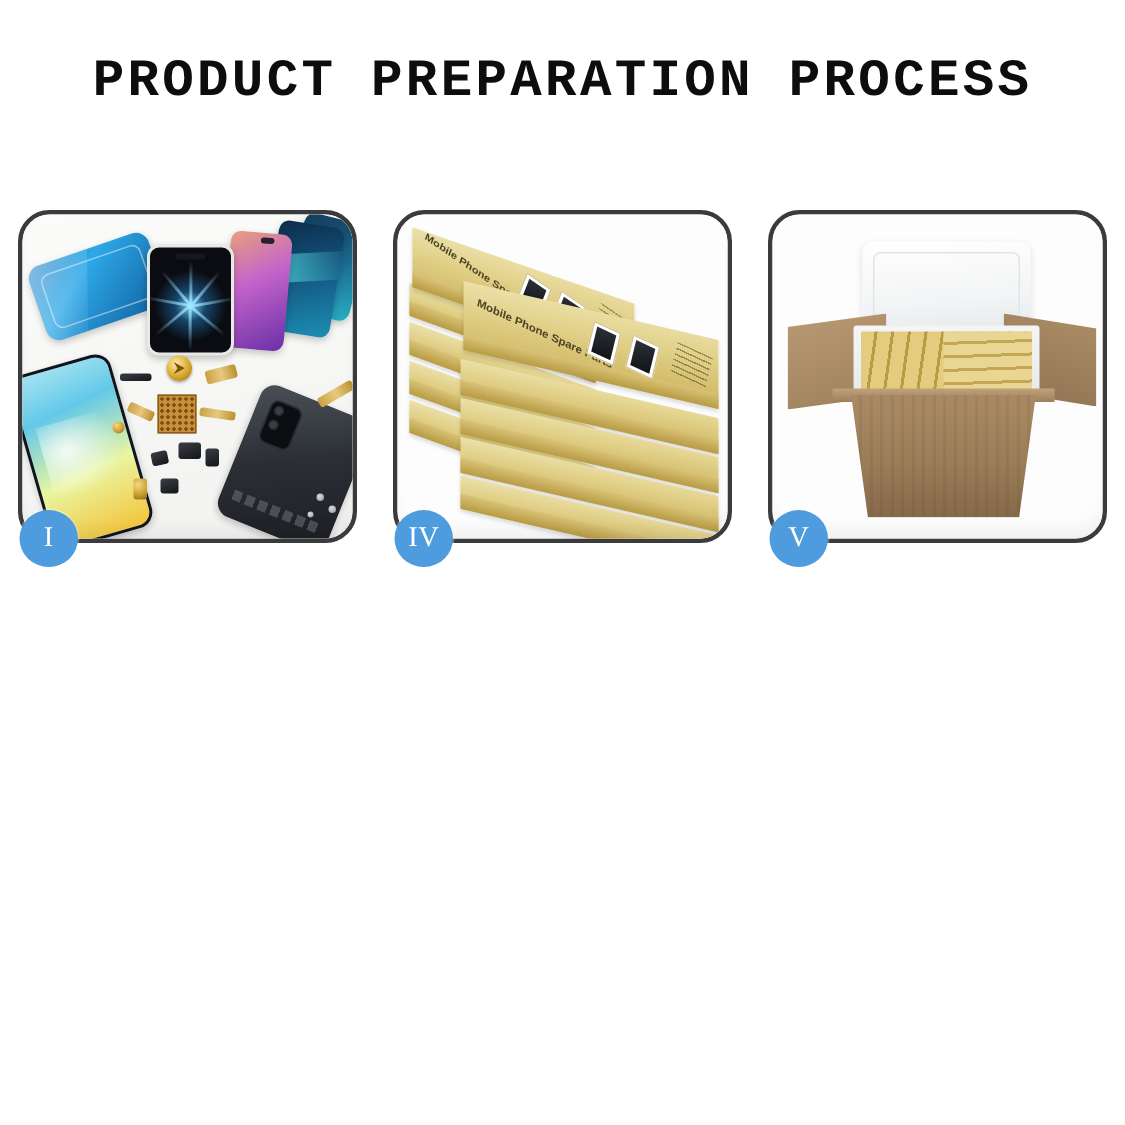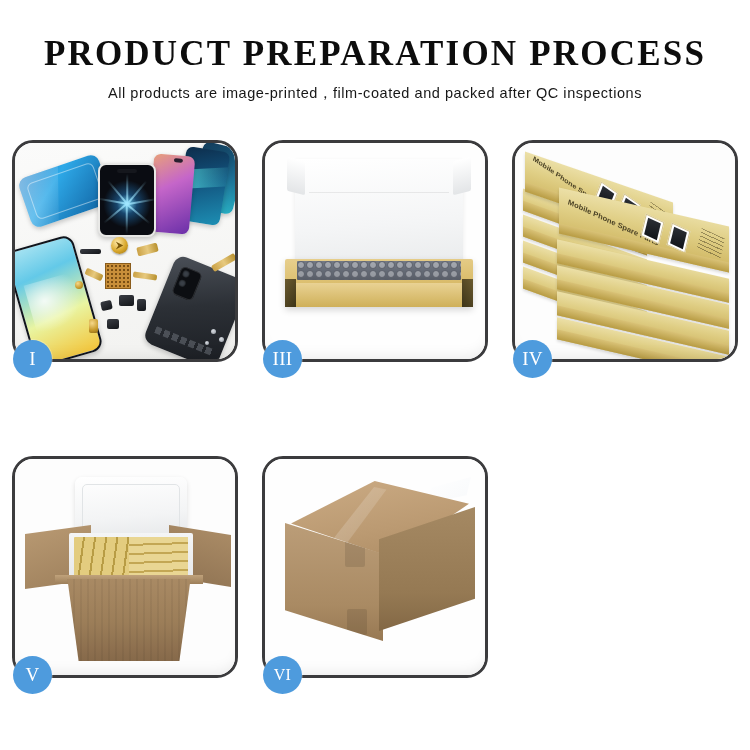--- a/index.html
+++ b/index.html
@@ -14,21 +14,21 @@
 
   
   .header { width: 750px; padding-top: 36px; text-align: center; }
   .title {
     font-size: 35px;
     font-weight: 700;
     letter-spacing: 2.2px;
     color: #0d0d0d;
     line-height: 1.05;
     white-space: nowrap;
-    font-family: Liberation Serif, serif;
+    font-family: Liberation Mono, monospace;
   }
   .subtitle {
     margin-top: 11px;
     font-size: 14.5px;
     font-weight: 400;
     letter-spacing: 0.55px;
     color: #171717;
     white-space: nowrap;
     font-family: "Liberation Sans", sans-serif;
   }
@@ -431,21 +431,20 @@
     position:absolute; right:4px; top:-4px; width:44px; height:26px;
     background:linear-gradient(150deg,rgba(255,255,255,.85),rgba(235,240,245,.35));
     clip-path: polygon(10% 40%, 100% 0, 90% 70%, 0 100%);
   }
 </style>
 </head>
 <body>
 
 <div class="header">
   <div class="title">PRODUCT PREPARATION PROCESS</div>
-  <div class="subtitle">All products are image-printed，film-coated and packed after QC inspections</div>
 </div>
 
 <div class="grid">
 
   <div class="panel">
     <div class="panel-inner p1">
 
       <div class="ph ph-blue"></div>
 
       <div class="ph ph-top"></div>
@@ -491,36 +490,20 @@
       <div class="part dark" style="left:92px;top:176px;width:12px;height:10px"></div>
       <div class="part screw" style="left:196px;top:186px;width:5px;height:5px"></div>
       <div class="part screw" style="left:204px;top:194px;width:5px;height:5px"></div>
       <div class="part screw" style="left:190px;top:198px;width:4px;height:4px"></div>
       <div class="part flex" style="left:196px;top:116px;width:26px;height:7px;transform:rotate(-30deg)"></div>
     </div>
     <div class="badge">I</div>
   </div>
 
 
-  <div class="panel">
-    <div class="panel-inner p3">
-      <div class="lid">
-        <div class="flap-l"></div>
-        <div class="flap-r"></div>
-        <div class="crease"></div>
-      </div>
-      <div class="tray">
-        <div class="inner"></div>
-        <div class="cornL"></div>
-        <div class="cornR"></div>
-        <div class="face"></div>
-      </div>
-    </div>
-    <div class="badge">III</div>
-  </div>
 
   <div class="panel">
     <div class="panel-inner p4">
       <div class="stack">
 
         <div class="gbox" style="left:2px;top:56px;width:124px;height:22px;transform:skewY(20deg)">
             <div class="side"></div>
           </div>
         <div class="gbox" style="left:2px;top:82px;width:124px;height:22px;transform:skewY(20deg)">
             <div class="side"></div>
@@ -588,30 +571,14 @@
         </div>
         <div class="body-lip"></div>
         <div class="body-front">
           <div class="tex"></div>
         </div>
       </div>
     </div>
     <div class="badge">V</div>
   </div>
 
-  <div class="panel">
-    <div class="panel-inner p6">
-      <div class="ship">
-        <div class="wrap"></div>
-        <div class="top">
-          <div class="tape"></div>
-        </div>
-        <div class="left">
-          <div class="patch" style="left:60px;top:18px"></div>
-          <div class="patch" style="left:62px;top:86px"></div>
-        </div>
-        <div class="right"></div>
-      </div>
-    </div>
-    <div class="badge sm">VI</div>
-  </div>
 
 </div>
 
 </body></html>

